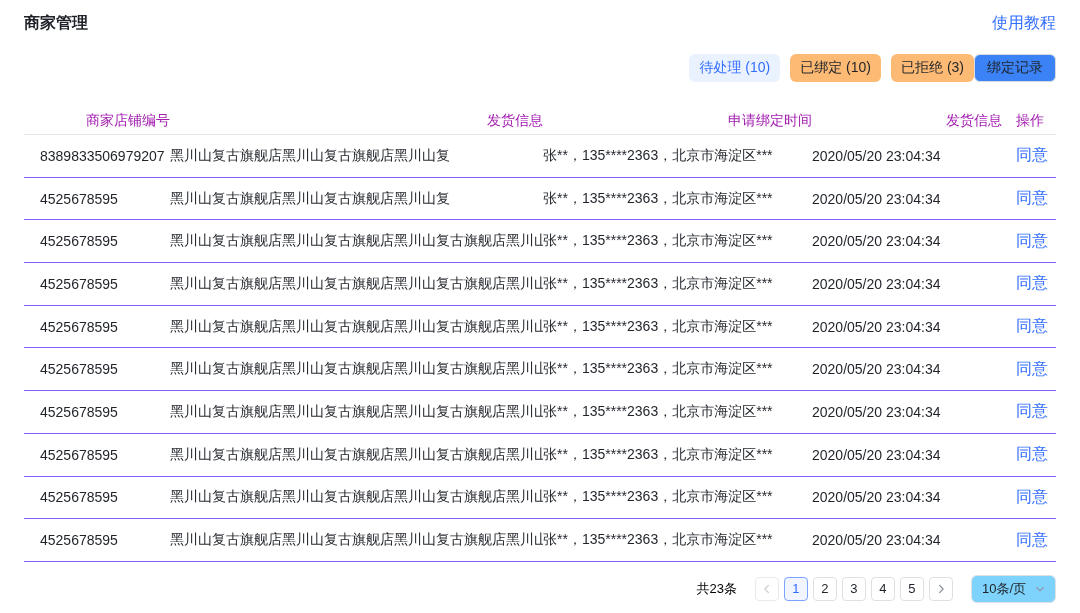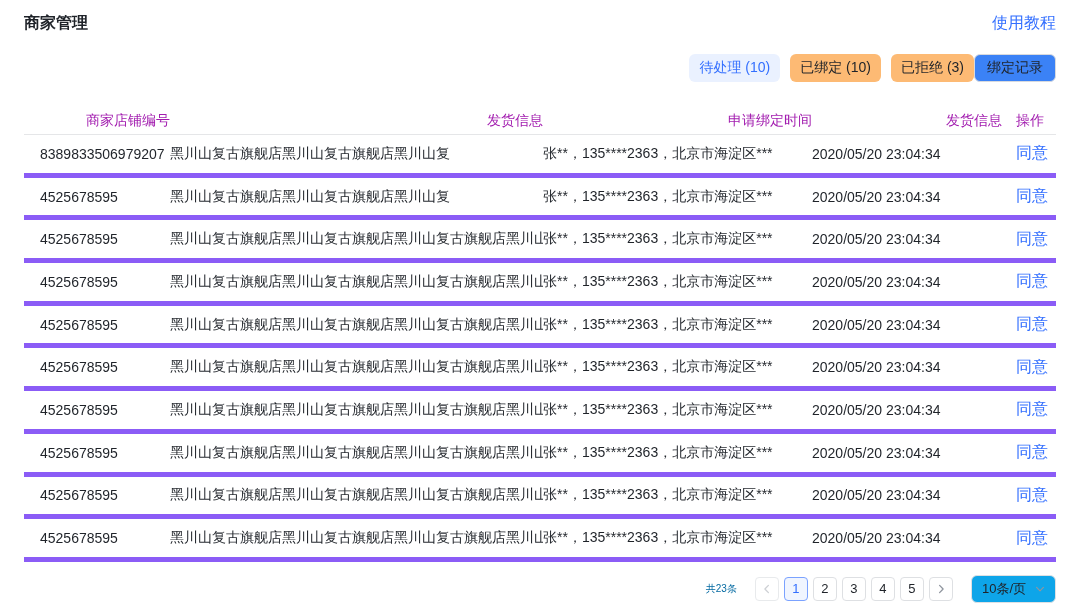--- a/index.html
+++ b/index.html
@@ -37,40 +37,40 @@
     grid-template-columns: 130px 373px 269px 190px 1fr;
     align-items: center;
     padding-left: 16px;
   }
   .t-header {
     margin-top: 25px; height: 28px;
     color: #a21caf; font-size: 14px;
     border-bottom: 1px solid #e5e6e8;
     text-align: right;
   }
-  .t-row { height: 42.7px; border-bottom: 5px solid #8b5cf6; font-size: 14px; }
+  .t-row { height: 42.7px; border-bottom: 1px solid #8b5cf6; font-size: 14px; }
   .cell { white-space: nowrap; overflow: hidden; }
   .c5 { padding-left: 14px; display: flex; gap: 14px; }
 
   
   .pagination { margin-top: 13px; display: flex; justify-content: flex-end; align-items: center; gap: 18px; }
-  .total-text { font-size: 10px; color: #0369a1; }
+  .total-text { font-size: 13px; color: #000000; }
   .pages { display: flex; gap: 5px; align-items: center; }
   .page-btn {
     min-width: 24px; height: 24px; display: flex; align-items: center; justify-content: center;
     border: 1px solid #dee0e3; border-radius: 4px; background: #fff;
     font-size: 13px; color: #1f2329; cursor: pointer; font-family: inherit;
   }
   .page-btn.active { border-color: #7ba2ff; background: #f0f5ff; color: var(--accent, #336fff); }
   .page-btn.nav { color: #8f959e; }
   .page-btn.nav.disabled { color: #cdd0d4; border-color: #e8eaec; cursor: default; }
   .size-select {
     height: 28px; padding: 0 10px; border: 1px solid #dee0e3; border-radius: 6px;
     display: flex; align-items: center; gap: 9px; font-size: 13px; color: #1f2329; cursor: pointer;
-    background: #0ea5e9;
+    background: #7dd3fc;
   }
   .chev { display: block; }
 </style>
 </head>
 <body>
 
 <div class="page">
 
   <div class="top-bar">
     <div class="page-title">商家管理</div>

